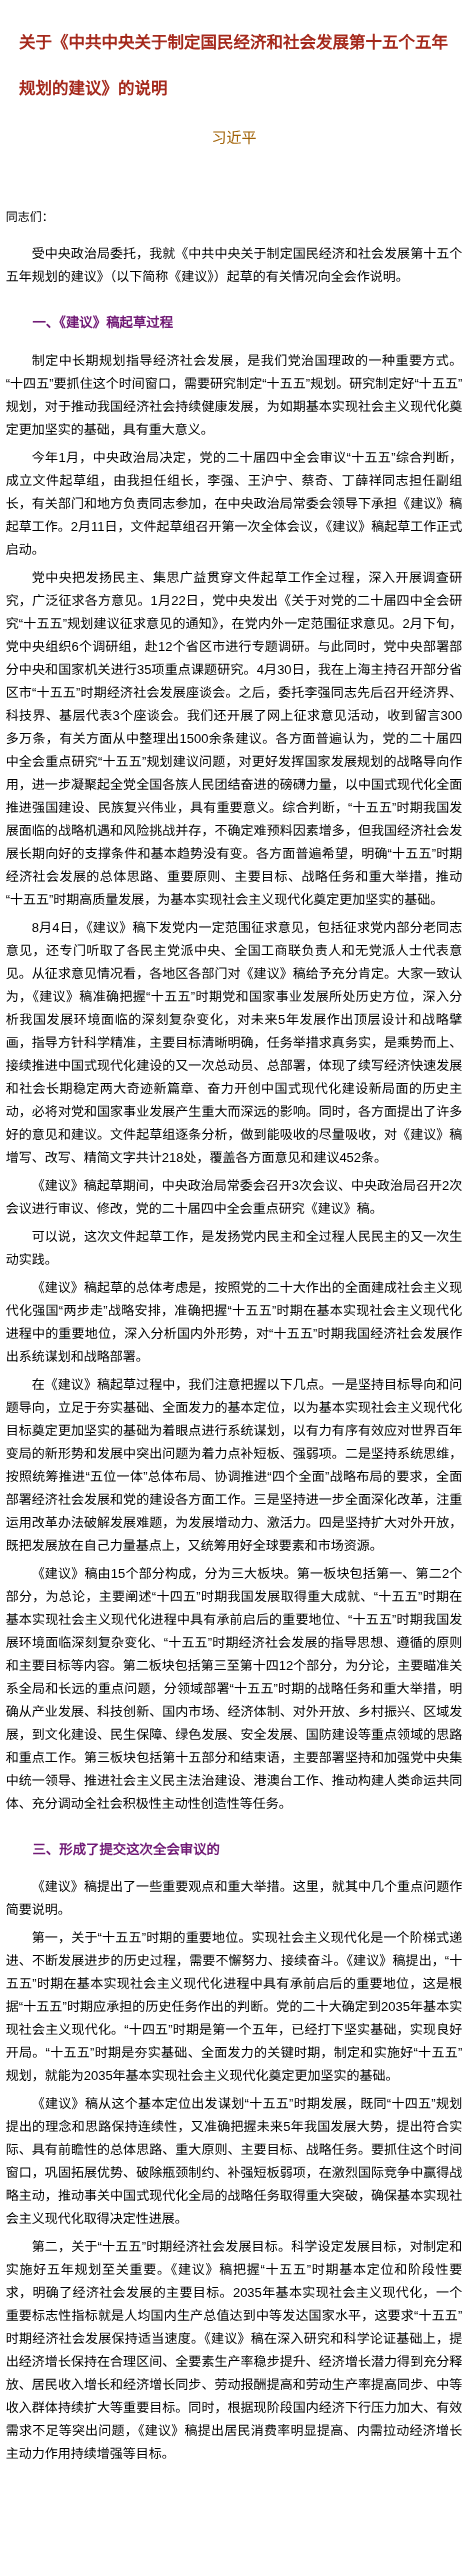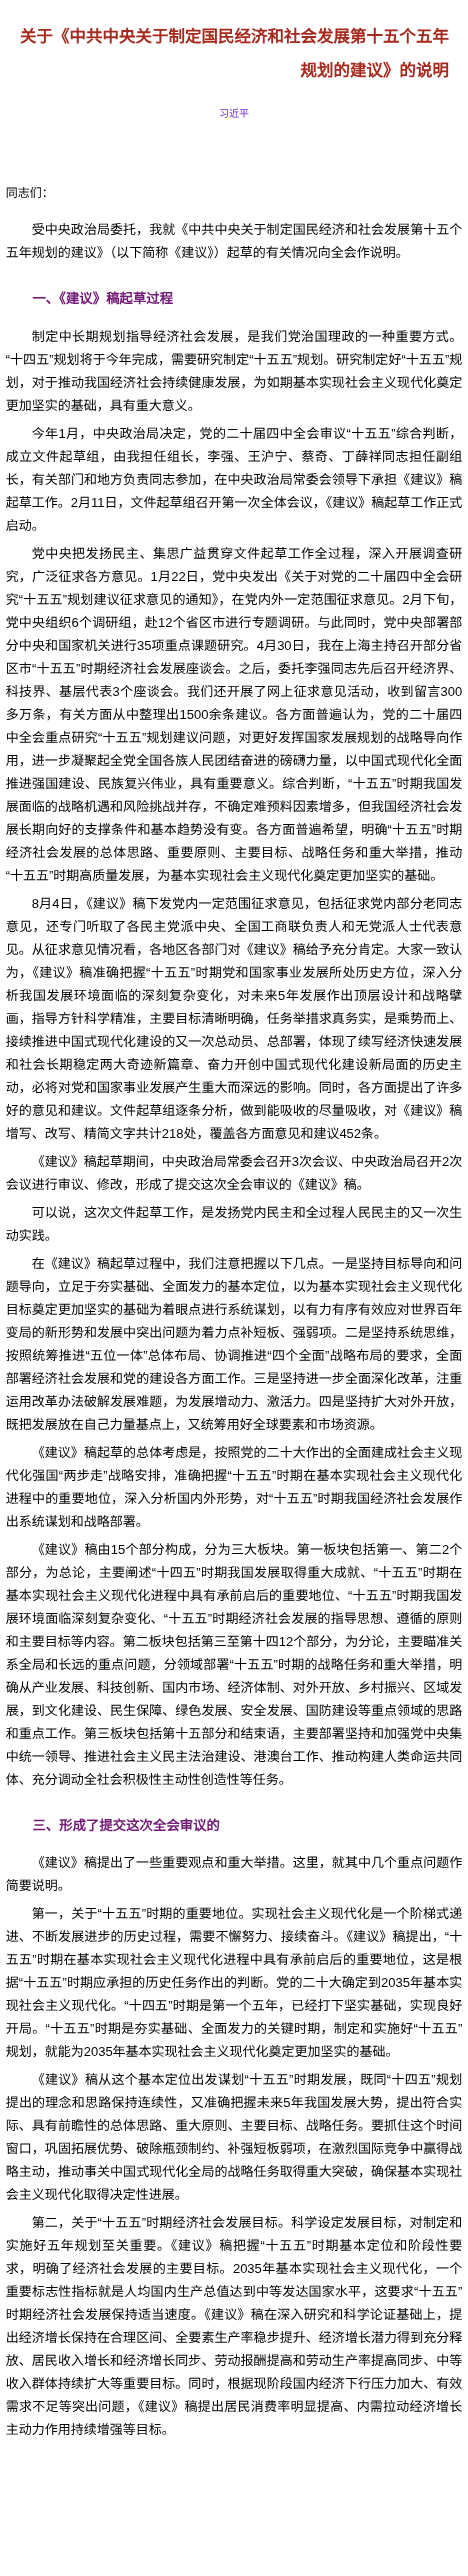--- a/index.html
+++ b/index.html
@@ -10,28 +10,28 @@
     margin: 0;
     padding: 15.5px 5.7px 20.6px 5.7px;
     background: #ffffff;
     font-family: "Liberation Sans", "DejaVu Sans", sans-serif;
     color: #000000;
   }
   .doc-title {
     color: #a5291c;
     font-size: 16.5px;
     font-weight: bold;
-    text-align: right;
-    line-height: 34px;
+    text-align: left;
+    line-height: 46px;
     margin: 3.1px 13.4px 15.5px 13.4px;
   }
   .author {
     text-align: center;
-    font-size: 10px;
-    color: #6d28d9;
+    font-size: 15px;
+    color: #a16207;
     margin: 0 0 57px 0;
     line-height: 23px;
   }
   .salutation {
     font-size: 12px;
     line-height: 23px;
     margin: 0 0 13.4px 0;
   }
   p.body-para {
     font-size: 13px;
@@ -57,29 +57,29 @@
 
   <h1 class="doc-title">关于《中共中央关于制定国民经济和社会发展第十五个五年规划的建议》的说明</h1>
 
   <div class="author">习近平</div>
 
   <div class="salutation">同志们：</div>
 
   <p class="body-para">受中央政治局委托，我就《中共中央关于制定国民经济和社会发展第十五个五年规划的建议》（以下简称《建议》）起草的有关情况向全会作说明。</p>
 
   <h2 class="section-heading">一、《建议》稿起草过程</h2>
-  <p class="body-para">制定中长期规划指导经济社会发展，是我们党治国理政的一种重要方式。“十四五”规划将于今年完成，需要研究制定“十五五”规划。研究制定好“十五五”规划，对于推动我国经济社会持续健康发展，为如期基本实现社会主义现代化奠定更加坚实的基础，具有重大意义。</p>
+  <p class="body-para">制定中长期规划指导经济社会发展，是我们党治国理政的一种重要方式。“十四五”要抓住这个时间窗口，需要研究制定“十五五”规划。研究制定好“十五五”规划，对于推动我国经济社会持续健康发展，为如期基本实现社会主义现代化奠定更加坚实的基础，具有重大意义。</p>
   <p class="body-para">今年1月，中央政治局决定，党的二十届四中全会审议“十五五”综合判断，成立文件起草组，由我担任组长，李强、王沪宁、蔡奇、丁薛祥同志担任副组长，有关部门和地方负责同志参加，在中央政治局常委会领导下承担《建议》稿起草工作。2月11日，文件起草组召开第一次全体会议，《建议》稿起草工作正式启动。</p>
   <p class="body-para">党中央把发扬民主、集思广益贯穿文件起草工作全过程，深入开展调查研究，广泛征求各方意见。1月22日，党中央发出《关于对党的二十届四中全会研究“十五五”规划建议征求意见的通知》，在党内外一定范围征求意见。2月下旬，党中央组织6个调研组，赴12个省区市进行专题调研。与此同时，党中央部署部分中央和国家机关进行35项重点课题研究。4月30日，我在上海主持召开部分省区市“十五五”时期经济社会发展座谈会。之后，委托李强同志先后召开经济界、科技界、基层代表3个座谈会。我们还开展了网上征求意见活动，收到留言300多万条，有关方面从中整理出1500余条建议。各方面普遍认为，党的二十届四中全会重点研究“十五五”规划建议问题，对更好发挥国家发展规划的战略导向作用，进一步凝聚起全党全国各族人民团结奋进的磅礴力量，以中国式现代化全面推进强国建设、民族复兴伟业，具有重要意义。综合判断，“十五五”时期我国发展面临的战略机遇和风险挑战并存，不确定难预料因素增多，但我国经济社会发展长期向好的支撑条件和基本趋势没有变。各方面普遍希望，明确“十五五”时期经济社会发展的总体思路、重要原则、主要目标、战略任务和重大举措，推动“十五五”时期高质量发展，为基本实现社会主义现代化奠定更加坚实的基础。</p>
   <p class="body-para">8月4日，《建议》稿下发党内一定范围征求意见，包括征求党内部分老同志意见，还专门听取了各民主党派中央、全国工商联负责人和无党派人士代表意见。从征求意见情况看，各地区各部门对《建议》稿给予充分肯定。大家一致认为，《建议》稿准确把握“十五五”时期党和国家事业发展所处历史方位，深入分析我国发展环境面临的深刻复杂变化，对未来5年发展作出顶层设计和战略擘画，指导方针科学精准，主要目标清晰明确，任务举措求真务实，是乘势而上、接续推进中国式现代化建设的又一次总动员、总部署，体现了续写经济快速发展和社会长期稳定两大奇迹新篇章、奋力开创中国式现代化建设新局面的历史主动，必将对党和国家事业发展产生重大而深远的影响。同时，各方面提出了许多好的意见和建议。文件起草组逐条分析，做到能吸收的尽量吸收，对《建议》稿增写、改写、精简文字共计218处，覆盖各方面意见和建议452条。</p>
-  <p class="body-para">《建议》稿起草期间，中央政治局常委会召开3次会议、中央政治局召开2次会议进行审议、修改，形成了提交这次全会审议的《建议》稿。</p>
+  <p class="body-para">《建议》稿起草期间，中央政治局常委会召开3次会议、中央政治局召开2次会议进行审议、修改，党的二十届四中全会重点研究《建议》稿。</p>
   <p class="body-para">可以说，这次文件起草工作，是发扬党内民主和全过程人民民主的又一次生动实践。</p>
 
+  <p class="body-para">《建议》稿起草的总体考虑是，按照党的二十大作出的全面建成社会主义现代化强国“两步走”战略安排，准确把握“十五五”时期在基本实现社会主义现代化进程中的重要地位，深入分析国内外形势，对“十五五”时期我国经济社会发展作出系统谋划和战略部署。</p>
   <p class="body-para">在《建议》稿起草过程中，我们注意把握以下几点。一是坚持目标导向和问题导向，立足于夯实基础、全面发力的基本定位，以为基本实现社会主义现代化目标奠定更加坚实的基础为着眼点进行系统谋划，以有力有序有效应对世界百年变局的新形势和发展中突出问题为着力点补短板、强弱项。二是坚持系统思维，按照统筹推进“五位一体”总体布局、协调推进“四个全面”战略布局的要求，全面部署经济社会发展和党的建设各方面工作。三是坚持进一步全面深化改革，注重运用改革办法破解发展难题，为发展增动力、激活力。四是坚持扩大对外开放，既把发展放在自己力量基点上，又统筹用好全球要素和市场资源。</p>
-  <p class="body-para">《建议》稿起草的总体考虑是，按照党的二十大作出的全面建成社会主义现代化强国“两步走”战略安排，准确把握“十五五”时期在基本实现社会主义现代化进程中的重要地位，深入分析国内外形势，对“十五五”时期我国经济社会发展作出系统谋划和战略部署。</p>
   <p class="body-para">《建议》稿由15个部分构成，分为三大板块。第一板块包括第一、第二2个部分，为总论，主要阐述“十四五”时期我国发展取得重大成就、“十五五”时期在基本实现社会主义现代化进程中具有承前启后的重要地位、“十五五”时期我国发展环境面临深刻复杂变化、“十五五”时期经济社会发展的指导思想、遵循的原则和主要目标等内容。第二板块包括第三至第十四12个部分，为分论，主要瞄准关系全局和长远的重点问题，分领域部署“十五五”时期的战略任务和重大举措，明确从产业发展、科技创新、国内市场、经济体制、对外开放、乡村振兴、区域发展，到文化建设、民生保障、绿色发展、安全发展、国防建设等重点领域的思路和重点工作。第三板块包括第十五部分和结束语，主要部署坚持和加强党中央集中统一领导、推进社会主义民主法治建设、港澳台工作、推动构建人类命运共同体、充分调动全社会积极性主动性创造性等任务。</p>
 
   <h2 class="section-heading">三、形成了提交这次全会审议的</h2>
   <p class="body-para">《建议》稿提出了一些重要观点和重大举措。这里，就其中几个重点问题作简要说明。</p>
   <p class="body-para">第一，关于“十五五”时期的重要地位。实现社会主义现代化是一个阶梯式递进、不断发展进步的历史过程，需要不懈努力、接续奋斗。《建议》稿提出，“十五五”时期在基本实现社会主义现代化进程中具有承前启后的重要地位，这是根据“十五五”时期应承担的历史任务作出的判断。党的二十大确定到2035年基本实现社会主义现代化。“十四五”时期是第一个五年，已经打下坚实基础，实现良好开局。“十五五”时期是夯实基础、全面发力的关键时期，制定和实施好“十五五”规划，就能为2035年基本实现社会主义现代化奠定更加坚实的基础。</p>
   <p class="body-para">《建议》稿从这个基本定位出发谋划“十五五”时期发展，既同“十四五”规划提出的理念和思路保持连续性，又准确把握未来5年我国发展大势，提出符合实际、具有前瞻性的总体思路、重大原则、主要目标、战略任务。要抓住这个时间窗口，巩固拓展优势、破除瓶颈制约、补强短板弱项，在激烈国际竞争中赢得战略主动，推动事关中国式现代化全局的战略任务取得重大突破，确保基本实现社会主义现代化取得决定性进展。</p>
   <p class="body-para">第二，关于“十五五”时期经济社会发展目标。科学设定发展目标，对制定和实施好五年规划至关重要。《建议》稿把握“十五五”时期基本定位和阶段性要求，明确了经济社会发展的主要目标。2035年基本实现社会主义现代化，一个重要标志性指标就是人均国内生产总值达到中等发达国家水平，这要求“十五五”时期经济社会发展保持适当速度。《建议》稿在深入研究和科学论证基础上，提出经济增长保持在合理区间、全要素生产率稳步提升、经济增长潜力得到充分释放、居民收入增长和经济增长同步、劳动报酬提高和劳动生产率提高同步、中等收入群体持续扩大等重要目标。同时，根据现阶段国内经济下行压力加大、有效需求不足等突出问题，《建议》稿提出居民消费率明显提高、内需拉动经济增长主动力作用持续增强等目标。</p>
 
 </div>
 

